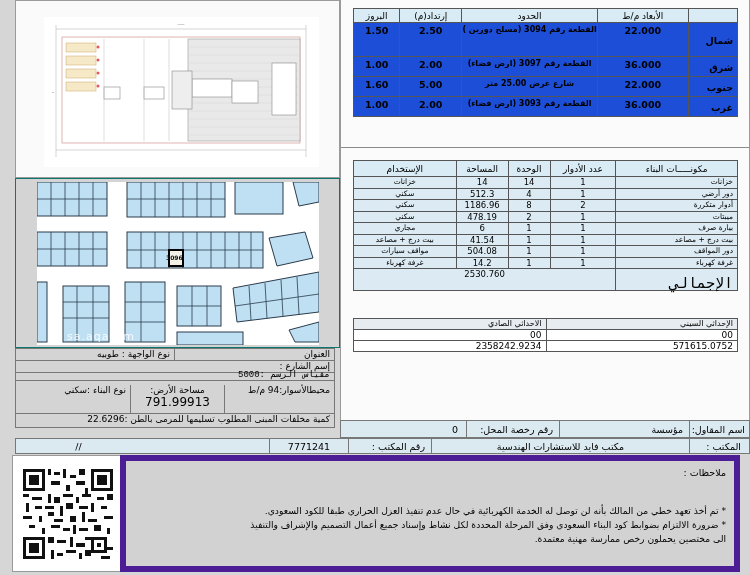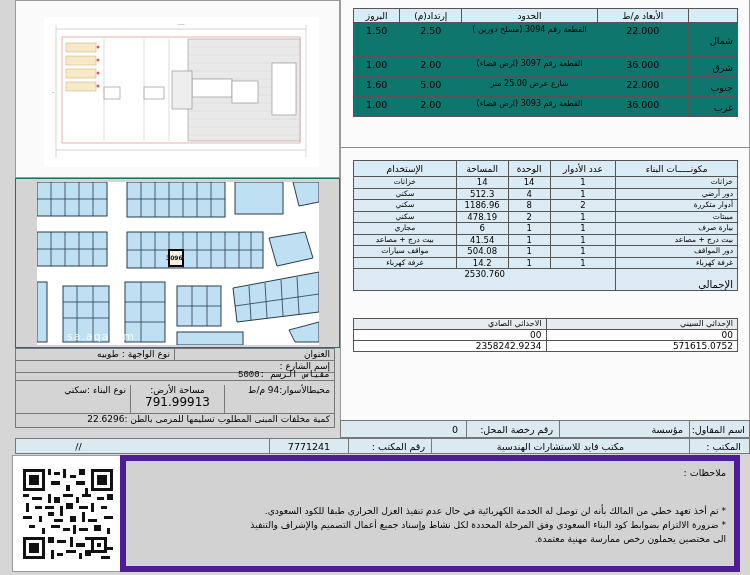--- a/index.html
+++ b/index.html
@@ -15,30 +15,30 @@
 
   
   .right-panel { left: 340px; top: 0; width: 410px; height: 420px; background: #fbfbfb; border-left: 1px solid #9a9a9a; border-right: 1px solid #9a9a9a; }
   .right-divider { position: absolute; left: 0; right: 0; top: 147px; height: 1px; background: #8a8a8a; }
 
   table { border-collapse: collapse; direction: rtl; font-family: "DejaVu Sans", sans-serif; }
   td, th { border: 1px solid #555; }
 
   .t-bounds { position: absolute; left: 12px; top: 8px; width: 385px; font-size: 9.5px; }
   .t-bounds th { background: #d9ebf4; font-weight: normal; height: 14px; font-size: 9px; text-align: center; }
-  .t-bounds td { background: #0f766e; height: 20px; text-align: center; vertical-align: top; padding-top: 2px; }
+  .t-bounds td { background: #1d4ed8; height: 20px; text-align: center; vertical-align: top; padding-top: 2px; font-weight: bold; }
   .t-bounds td.side { text-align: right; padding-right: 4px; vertical-align: middle; }
 
   .t-comp { position: absolute; left: 12px; top: 160px; width: 385px; font-size: 9px; }
   .t-comp th { background: #d9ebf4; font-weight: normal; height: 16px; font-size: 9px; }
   .t-comp td { background: #dcebf3; height: 11.5px; text-align: center; font-size: 8.5px; line-height: 10px; }
   .t-comp td.name { text-align: right; padding-right: 4px; font-size: 7.5px; }
   .t-comp td.use { font-size: 7.5px; }
   .t-comp tr.total td { height: 22px; vertical-align: top; }
-  .t-comp tr.total td.name { font-size: 10px; vertical-align: bottom; }
+  .t-comp tr.total td.name { font-size: 15px; vertical-align: bottom; font-family: Liberation Mono, monospace; }
 
   .t-coords { position: absolute; left: 12px; top: 318px; width: 385px; font-size: 9px; }
   .t-coords td { background: #fff; height: 11px; text-align: right; padding-right: 4px; line-height: 10px; }
   .t-coords tr.hdr td { background: #e6ecef; font-size: 8px; }
 
   
   .info { left: 15px; top: 348px; width: 320px; height: 80px; background: #d4d4d4; border: 1px solid #777; direction: rtl; font-size: 9px; }
   .info .row { position: absolute; left: 0; right: 0; border-bottom: 1px solid #777; }
   .info .cell { position: absolute; top: 0; bottom: 0; padding-right: 4px; }
   .info .cell.bl { border-left: 1px solid #777; }

